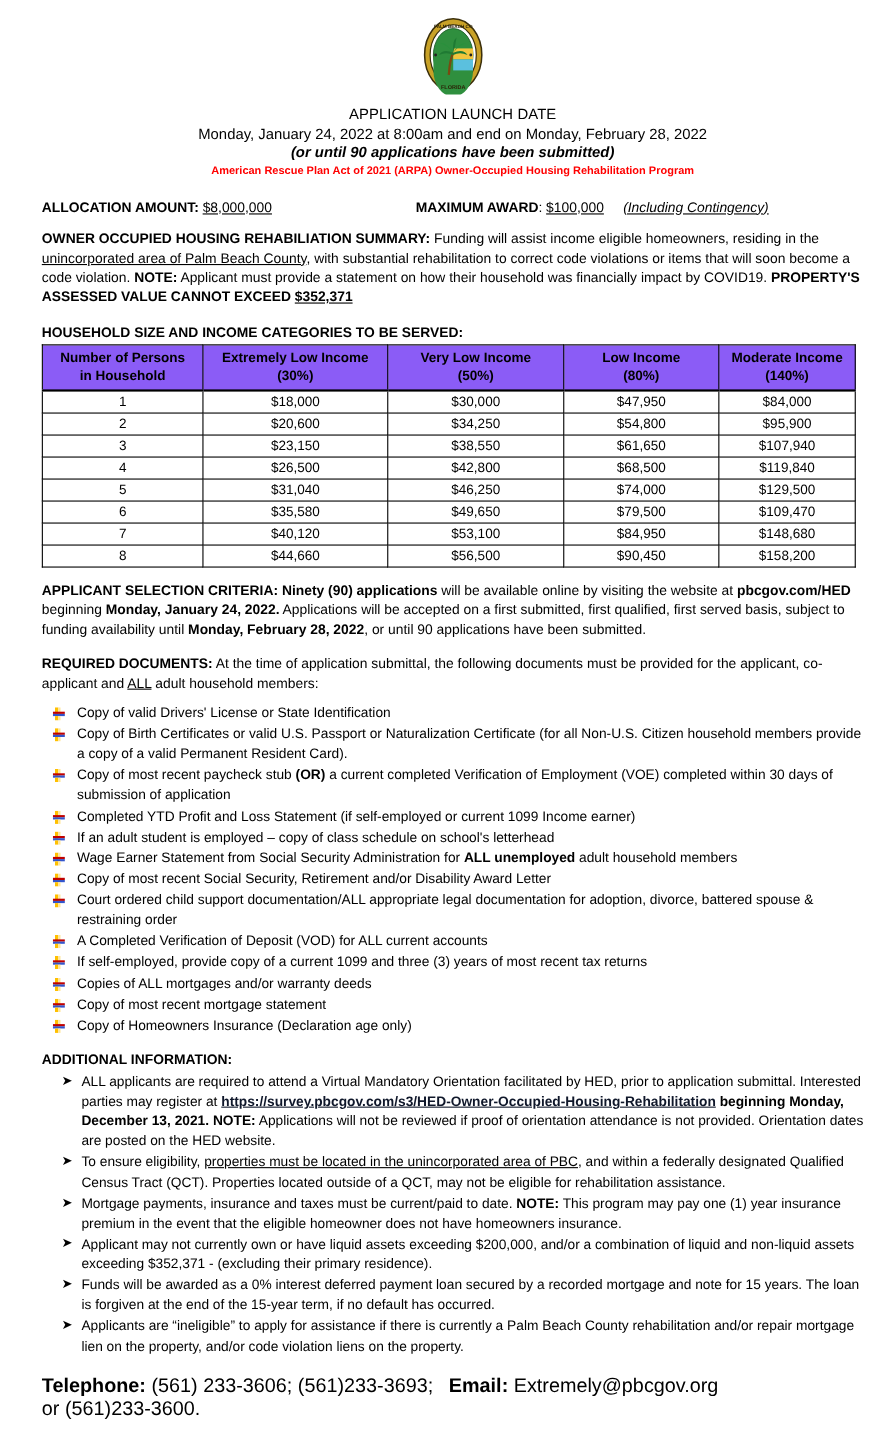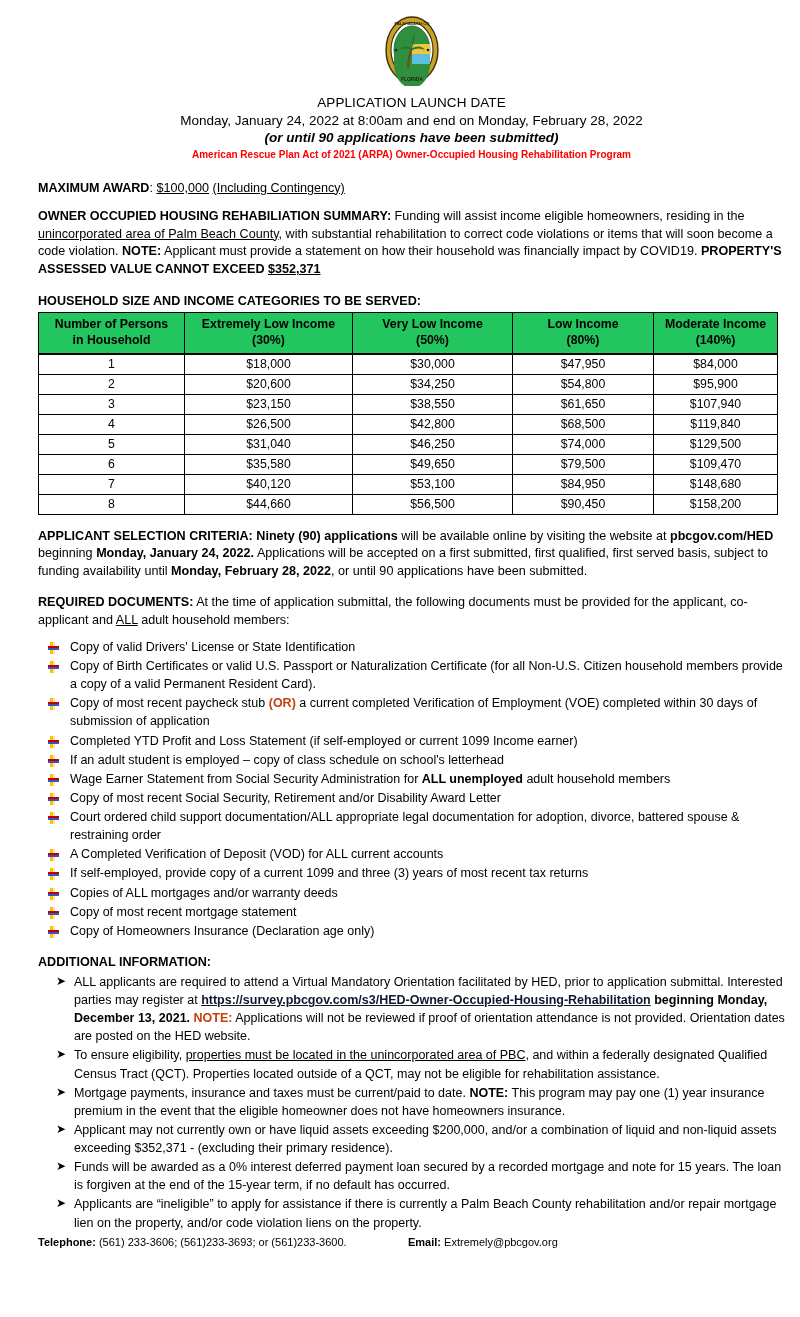--- a/index.html
+++ b/index.html
@@ -27,22 +27,22 @@
   .hdr .l3{font-size:13.5px;font-weight:bold;font-style:italic;}
   .hdr .l4{font-size:10px;font-weight:bold;color:#FF0000;margin-top:1px;}
 
   
   .row-amounts{
     display:flex;margin-top:20px;font-size:12.6px;
   }
   .row-amounts .col1{width:340px;}
   .b{font-weight:bold;}
   .u{text-decoration:underline;}
-  .i{}
-  .red{color:#c2410c;}
+  .i{font-style:italic;margin-left:14px;}
+  .red{color:#000000;}
   .ul-b{font-weight:normal;text-decoration:underline;}
 
   p.body{
     font-size:12.6px;line-height:1.42;margin:13px 0 0 0;text-align:left;
   }
   .section-head{
     font-size:12.6px;font-weight:bold;margin:15px 0 4px 0;
   }
 
   
@@ -50,21 +50,21 @@
     border-collapse:collapse;width:723px;margin-top:3px;
     table-layout:fixed;
   }
   table.income th,table.income td{
     border:1px solid #000;
     text-align:center;
     font-size:12.3px;
     padding:1px 2px;
   }
   table.income thead th{
-    background:#22c55e;
+    background:#8b5cf6;
     font-weight:bold;
     line-height:1.32;
     padding:3px 2px 4px 2px;
     border-bottom:2px solid #000;
   }
   table.income tbody td{height:17px;line-height:17px;}
   table.income col.c0{width:146px;}
   table.income col.c1{width:168px;}
   table.income col.c2{width:160px;}
   table.income col.c3{width:141px;}
@@ -86,21 +86,21 @@
     line-height:1.45;margin-bottom:1px;
   }
   ul.addl li .arrow{
     position:absolute;left:18px;top:1px;font-size:12px;font-weight:bold;
     font-family:"DejaVu Sans",sans-serif;line-height:1.3;
   }
 
   a.link{color:#0f172a;text-decoration:underline;font-weight:bold;}
 
   .footer{
-    display:flex;font-size:11px;margin-top:4px;
+    display:flex;font-size:18px;margin-top:16px;
   }
   .footer .fcol1{width:370px;}
 </style>
 </head>
 <body>
 
 <div class="page">
 
   <div class="seal-wrap">
     <span class="seal">
@@ -126,20 +126,24 @@
   </div>
 
   <div class="hdr">
     <div class="l1">APPLICATION LAUNCH DATE</div>
     <div class="l2">Monday, January 24, 2022 at 8:00am and end on Monday, February 28, 2022</div>
     <div class="l3">(or until 90 applications have been submitted)</div>
     <div class="l4">American Rescue Plan Act of 2021 (ARPA) Owner-Occupied Housing Rehabilitation Program</div>
   </div>
 
   <div class="row-amounts">
+    <div class="col1">
+      <span class="b">ALLOCATION AMOUNT:</span>
+      <span class="u">$8,000,000</span>
+    </div>
     <div>
       <span class="b">MAXIMUM AWARD</span><span>: </span><span class="u">$100,000</span>
       <span class="u i">(Including Contingency)</span>
     </div>
   </div>
 
   <p class="body">
     <span class="b">OWNER OCCUPIED HOUSING REHABILIATION SUMMARY:</span><span>  Funding will assist income eligible homeowners, residing in the </span><span class="ul-b">unincorporated area of Palm Beach County</span><span>, with substantial rehabilitation to correct code violations or items that will soon become a code violation. </span><span class="b">NOTE:</span><span> Applicant must provide a statement on how their household was financially impact by COVID19.  </span><span class="b">PROPERTY'S ASSESSED VALUE CANNOT EXCEED </span><span class="b u">$352,371</span>
   </p>
 

